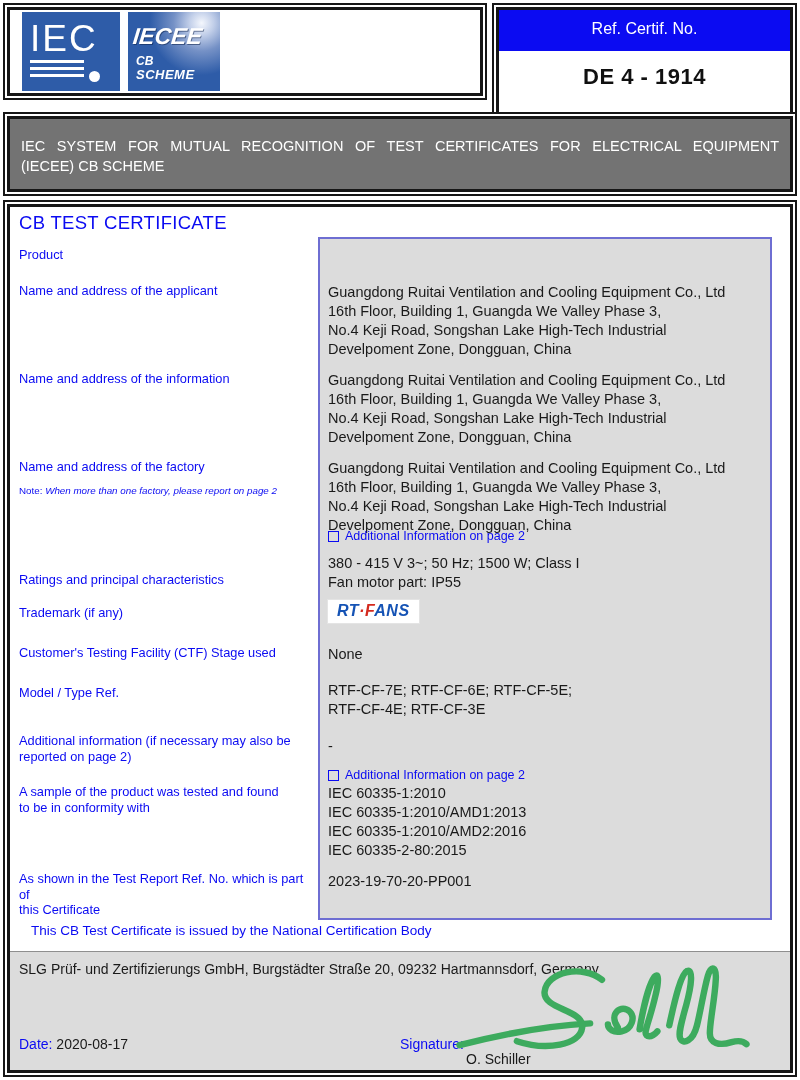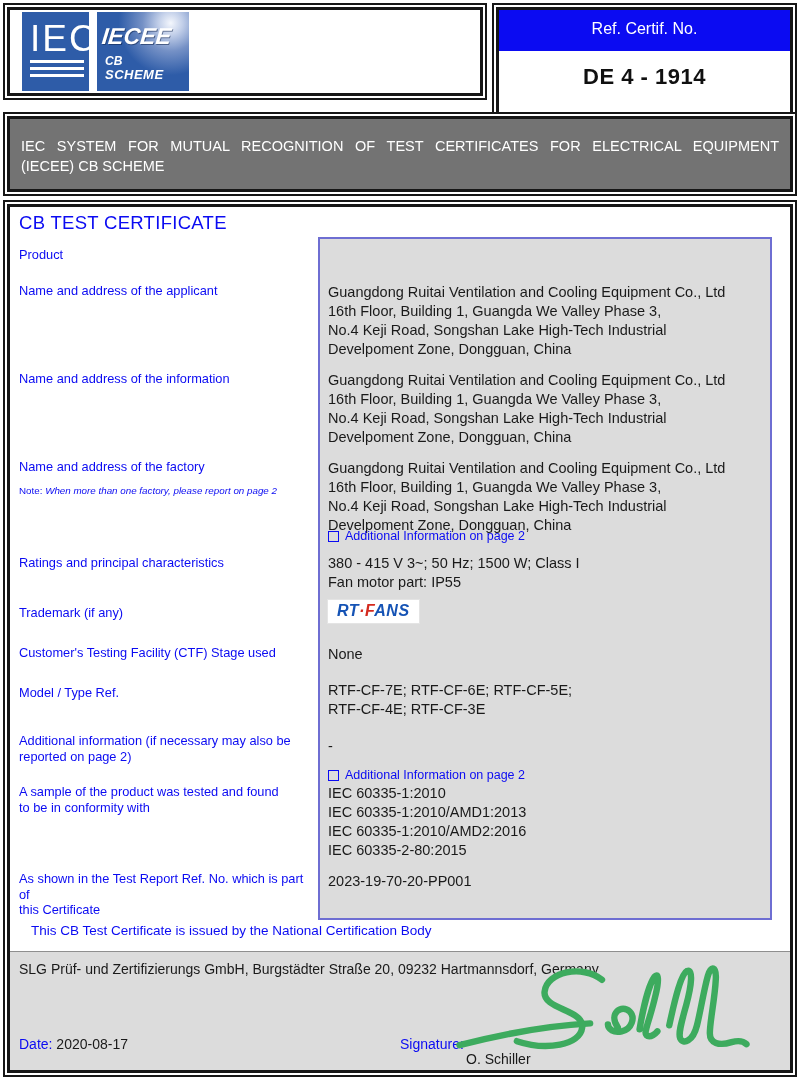--- a/index.html
+++ b/index.html
@@ -10,21 +10,21 @@
   .frame { border:2px solid #161616; padding:2px; background:#fff; box-sizing:border-box; }
   .frame-in { border:3px solid #161616; width:100%; height:100%; box-sizing:border-box;
               position:relative; background:#fff; overflow:hidden; }
 
   
   .top-row { position:absolute; top:3px; left:3px; right:3px; height:97px; display:flex; gap:5px; }
   .logo-frame { width:484px; height:97px; }
   .ref-frame  { flex:1; height:126px; }
 
   .logo-in { display:flex; gap:8px; padding:2px 0 2px 12px; align-items:stretch; }
-  .iec-logo { width:67px; background:#2e5ca8; position:relative; }
+  .iec-logo { width:98px; background:#2e5ca8; position:relative; }
   .iec-text { color:#fff; font-size:37px; position:absolute; top:6px; left:8px; letter-spacing:2px; }
   .iec-bars { position:absolute; left:8px; bottom:9px; width:70px; height:26px; }
   .iec-bars i { display:block; height:3px; background:#fff; margin-top:4px; width:54px; }
   .iec-bars .dot { position:absolute; right:0; bottom:0; width:11px; height:11px; border-radius:50%; background:#fff; }
   .iecee-logo { width:92px; position:relative; color:#fff;
     background: radial-gradient(circle at 80% 14%, #f4f7fd 0%, #c2cfe9 12%, #7591c6 28%, #2e5ca8 52%, #2e5ca8 100%); }
   .iecee-t1 { position:absolute; top:11px; left:5px; font-size:23px; font-weight:700; font-style:italic;
               transform:skewX(-6deg); text-shadow:1px 1px 0 rgba(15,35,75,.55); }
   .iecee-t2 { position:absolute; top:42px; left:8px; font-size:12px; font-weight:700; font-style:italic; }
   .iecee-t3 { position:absolute; top:55px; left:8px; font-size:13px; font-weight:700; font-style:italic; letter-spacing:.5px; }
@@ -38,21 +38,21 @@
   .banner-l1 { font-size:14.5px; line-height:20px; text-align:justify; text-align-last:justify; }
   .banner-l2 { font-size:14.5px; line-height:20px; }
 
   
   .main-frame { position:absolute; top:200px; left:3px; right:3px; height:877px; }
   .cert-title { position:absolute; top:5px; left:9px; font-size:18.5px; color:#0b0bf2; letter-spacing:.3px; }
 
   .lbl { position:absolute; left:9px; width:298px; color:#0b0bf2; font-size:12.8px;
          line-height:15.5px; white-space:pre-line; }
   .r-product{top:40px} .r-applicant{top:76px} .r-manufacturer{top:164px} .r-factory{top:252px}
-  .r-ratings{top:348px} .r-trademark{top:398px} .r-ctf{top:438px} .r-model{top:478px}
+  .r-ratings{top:365px} .r-trademark{top:398px} .r-ctf{top:438px} .r-model{top:478px}
   .r-addinfo{top:526px} .r-sample{top:577px} .r-report{top:664px}
   .note { position:absolute; left:9px; top:278px; color:#0b0bf2; font-size:9.8px; }
   .note i { font-style:italic; }
 
   .valbox { position:absolute; left:308px; top:30px; width:454px; height:683px;
             background:#dcdcdc; border:2px solid #6e6ed2; box-sizing:border-box; }
   .val { position:absolute; left:8px; width:432px; color:#1a1a1a; font-size:14.5px;
          line-height:19px; white-space:pre-line; }
   .v-product{top:8px} .v-applicant{top:44px} .v-manufacturer{top:132px} .v-factory{top:220px}
   .v-ratings{top:315px} .v-ctf{top:406px} .v-model{top:442px} .v-dash{top:498px}

